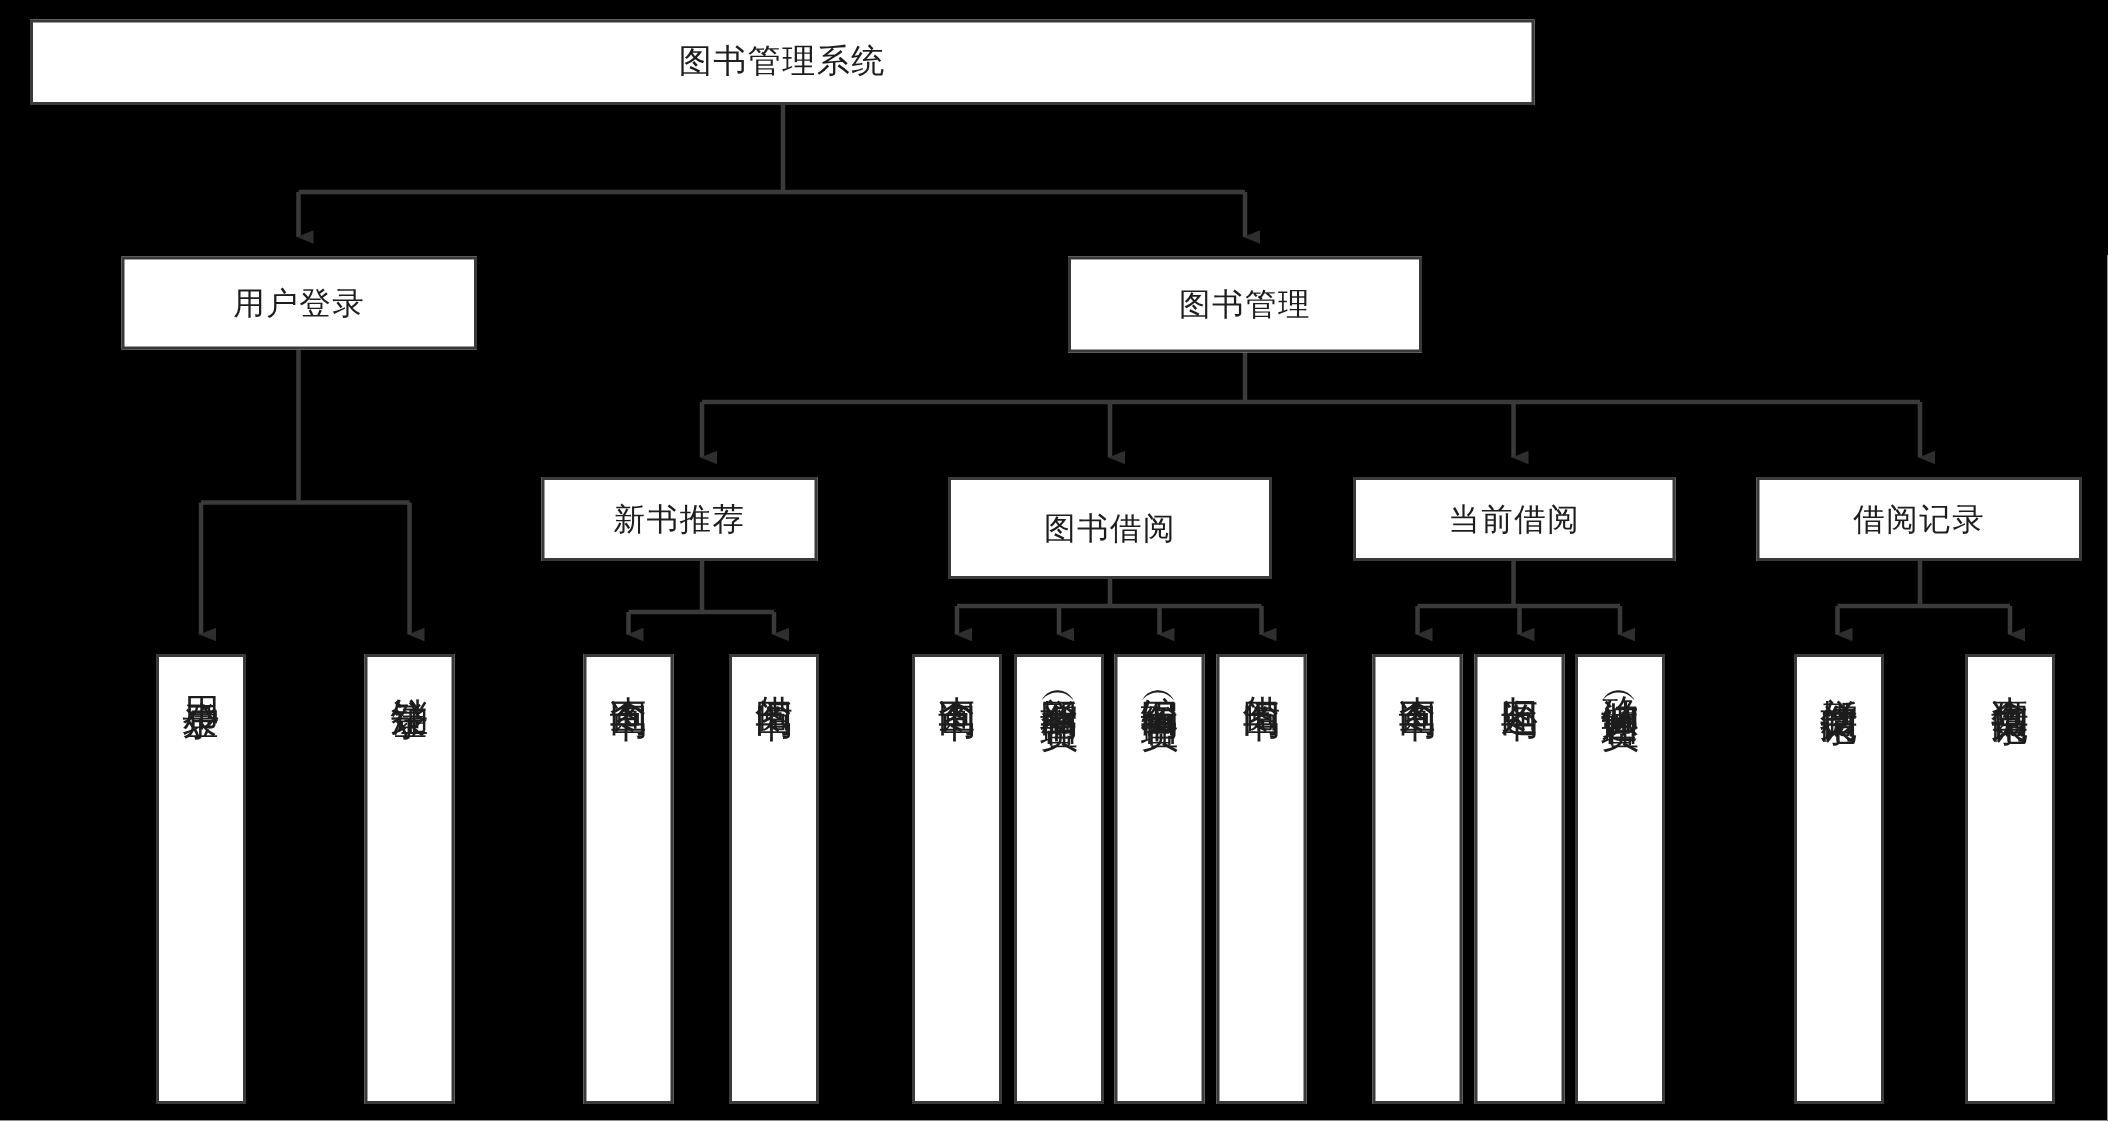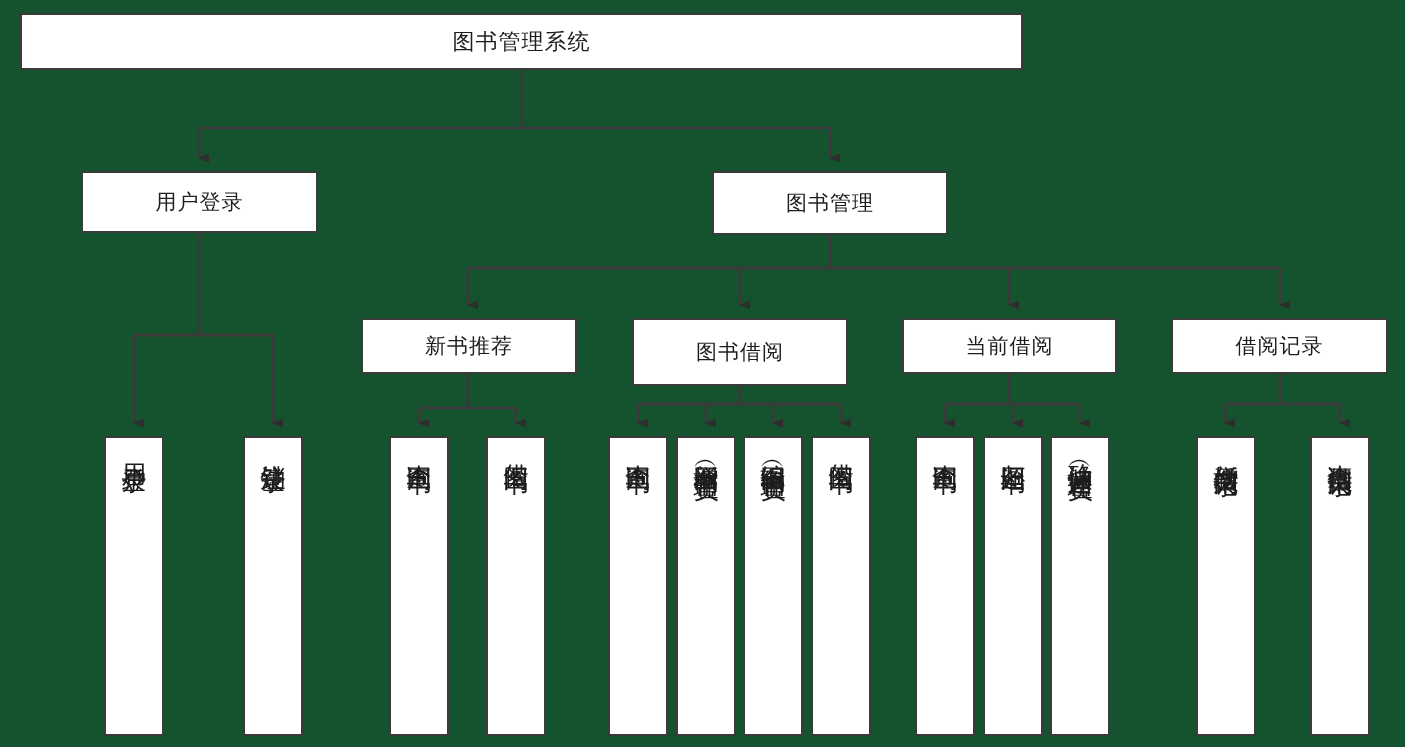--- a/index.html
+++ b/index.html
@@ -7,21 +7,21 @@
     padding: 0;
     background: #ffffff;
   }
   body {
     font-family: "DejaVu Sans", "Liberation Sans", sans-serif;
   }
   #canvas {
     position: relative;
     width: 1405px;
     height: 747px;
-    background: #14532d;
+    background: #000000;
     overflow: hidden;
   }
   svg.edges {
     position: absolute;
     left: 0;
     top: 0;
     width: 1405px;
     height: 747px;
     pointer-events: none;
   }
@@ -133,21 +133,21 @@
     <span class="label">图书管理系统</span>
   </div>
 
   <div class="node h" style="left:81px; top:171px; width:237px; height:62px;">
     <span class="label">用户登录</span>
   </div>
   <div class="node h" style="left:712px; top:171px; width:236px; height:64px;">
     <span class="label">图书管理</span>
   </div>
 
-  <div class="node h" style="left:361px; top:318px; width:216px; height:56px;">
+  <div class="node h" style="left:361px; top:318px; width:184px; height:56px;">
     <span class="label">新书推荐</span>
   </div>
   <div class="node h" style="left:632px; top:318px; width:216px; height:68px;">
     <span class="label">图书借阅</span>
   </div>
   <div class="node h" style="left:1171px; top:318px; width:217px; height:56px;">
     <span class="label">借阅记录</span>
   </div>
   <div class="node h" style="left:902px; top:318px; width:215px; height:56px;">
     <span class="label">当前借阅</span>

